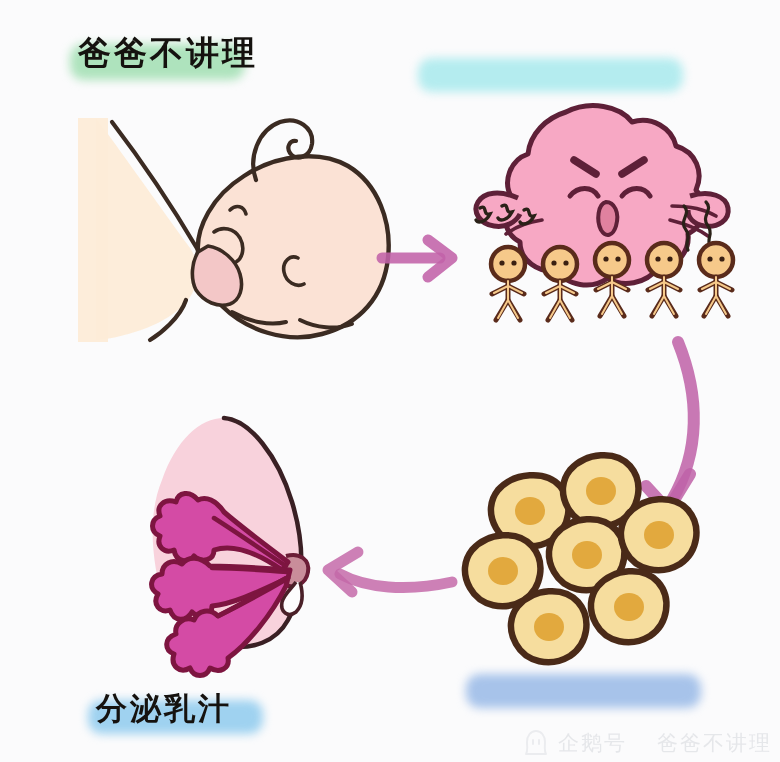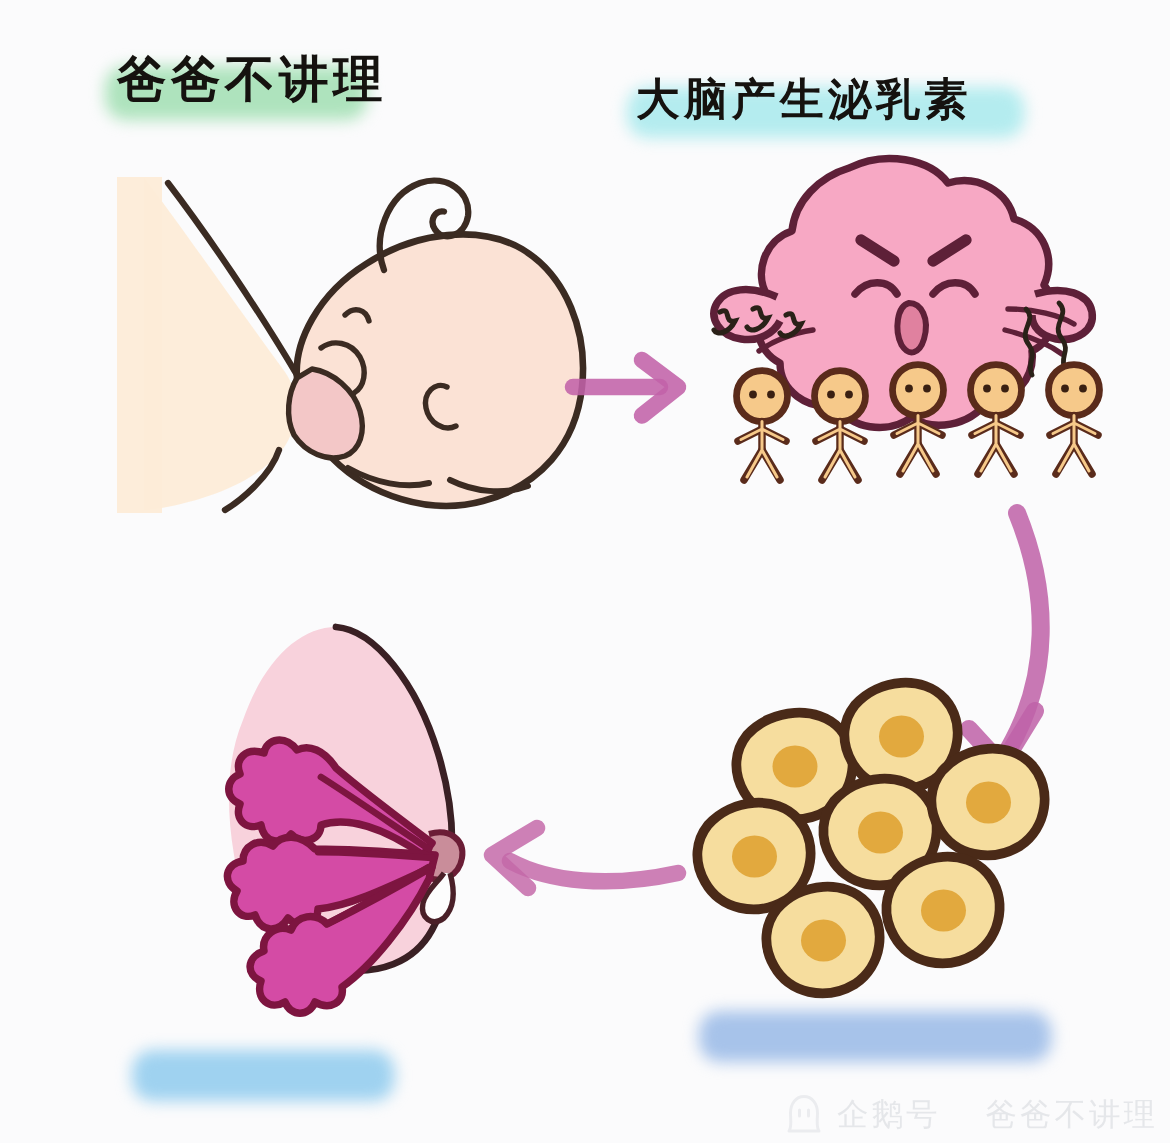--- a/index.html
+++ b/index.html
@@ -66,21 +66,21 @@
 <body>
 
 <div id="infographic">
 
   <div class="hl" style="left:70px; top:44px; width:175px; height:36px; background:#aee3bd;"></div>
   <div class="hl" style="left:418px; top:58px; width:265px; height:34px; background:#b4ecef;"></div>
   <div class="hl" style="left:466px; top:674px; width:235px; height:34px; background:#a7c3ea;"></div>
   <div class="hl" style="left:88px; top:700px; width:175px; height:34px; background:#9fd2f0;"></div>
 
   <div class="stage-label" style="left:78px; top:36px; font-size:33px;">爸爸不讲理</div>
-  <div class="stage-label" style="left:424px; top:52px; font-size:29px;">大脑产生泌乳素</div>
+  <div class="stage-label" style="left:96px; top:693px; font-size:31px;">分泌乳汁</div>
 
   <svg class="svg-layer" viewBox="0 0 780 762">
 
     <g>
 
       <path d="M96 118 C 120 150, 155 200, 190 248 C 200 262, 200 285, 188 300
                C 172 320, 140 334, 100 340 L 96 340 Z" fill="#fdecd8" stroke="none" opacity="0.95"></path>
       <rect x="78" y="118" width="30" height="224" fill="#fdecd8" opacity="0.95"></rect>
 
       <path d="M112 122 C 138 156, 172 206, 198 250" fill="none" stroke="#3b2b22" stroke-width="4.2" stroke-linecap="round"></path>

